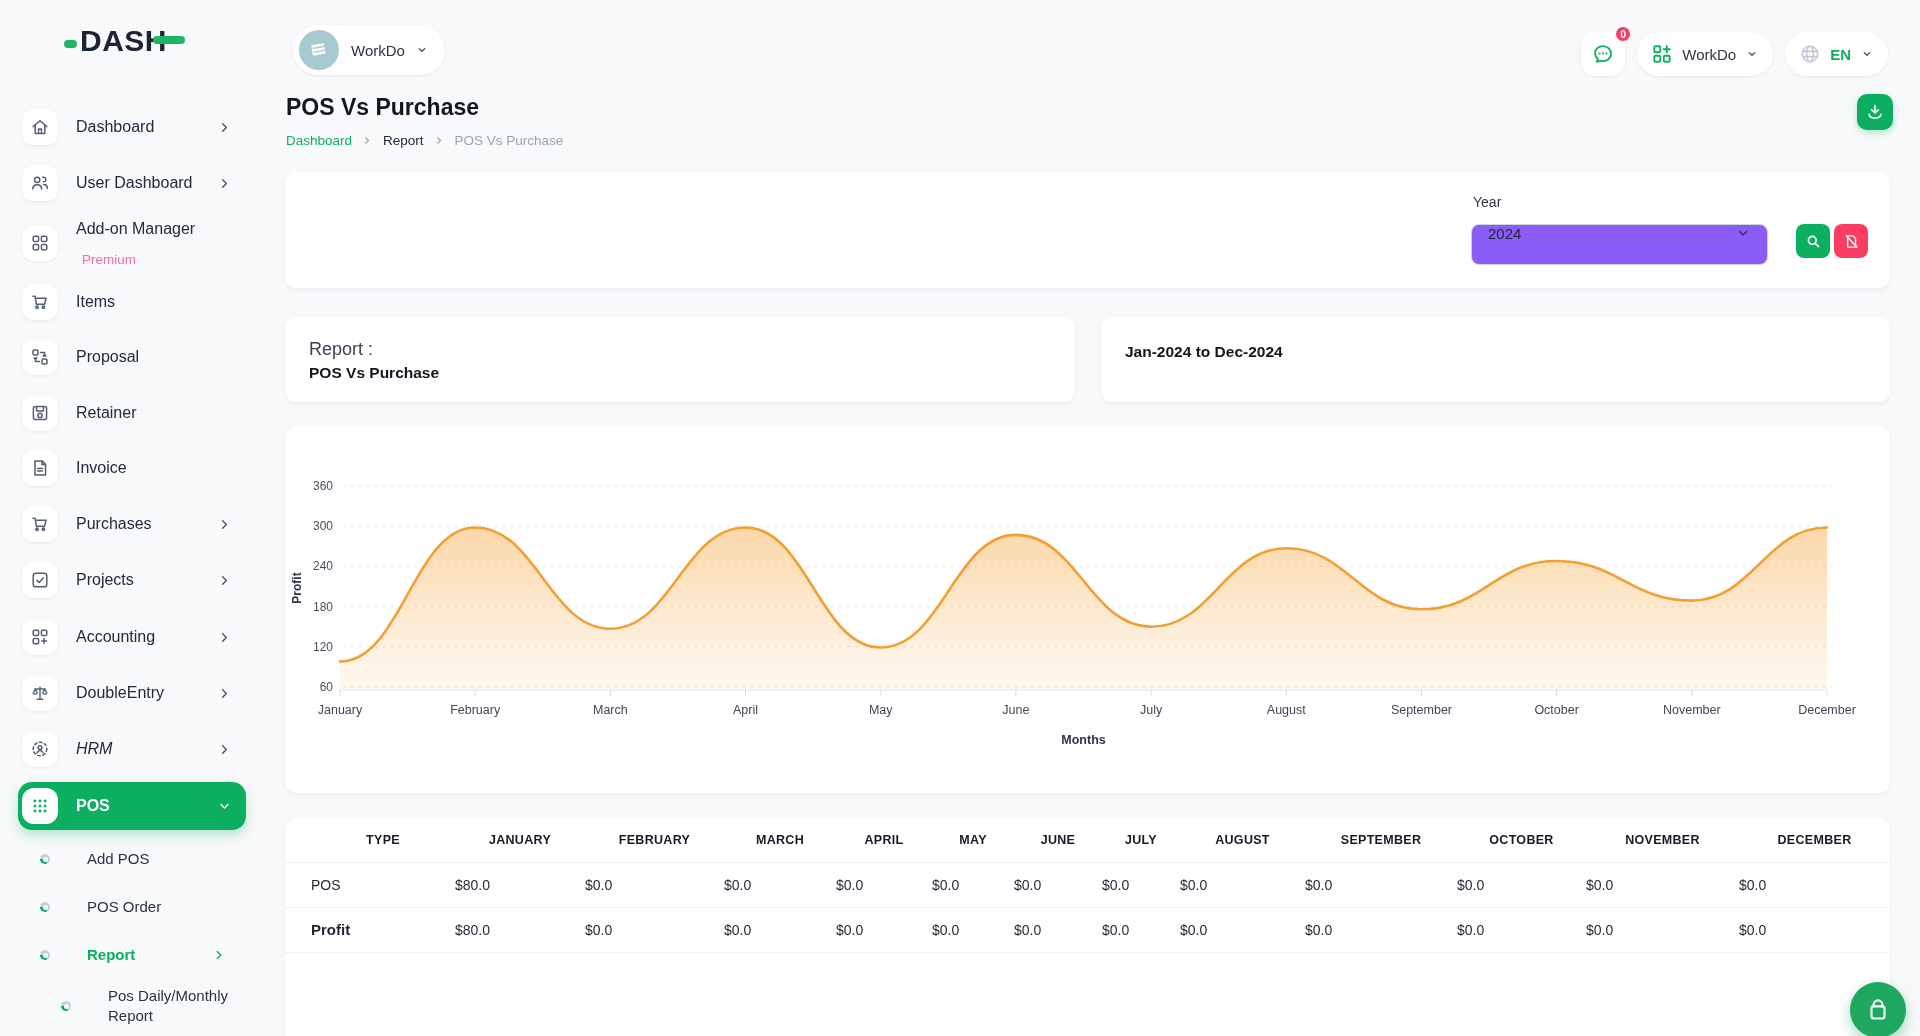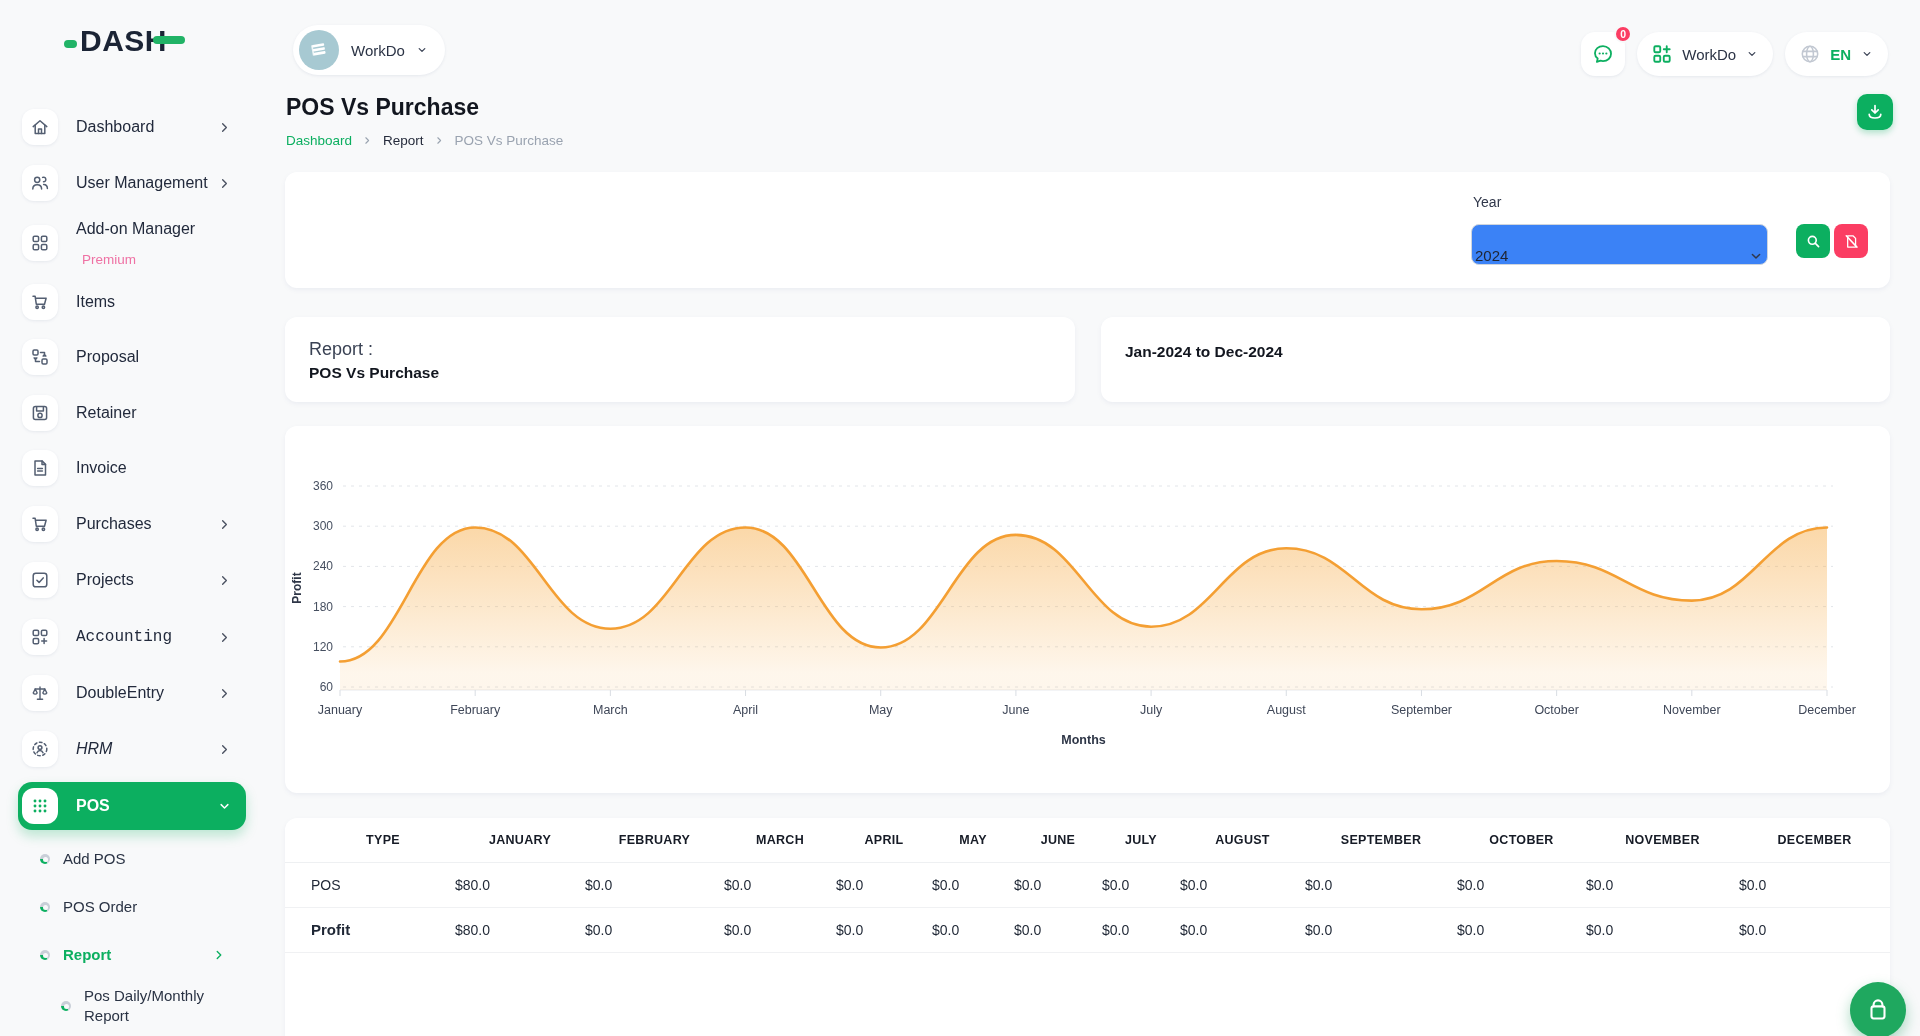--- a/index.html
+++ b/index.html
@@ -17,21 +17,21 @@
   .nav-item { position:absolute; left:18px; width:228px; height:44px; display:flex; align-items:center; cursor:pointer; }
   .nav-chip { width:36px; height:36px; border-radius:12px; background:#ffffff; box-shadow:0 1px 3px rgba(99,115,146,.12); display:flex; align-items:center; justify-content:center; margin-left:4px; flex:0 0 auto; }
   .nav-chip svg { width:20px; height:20px; }
   .nav-label { margin-left:18px; font-size:16px; font-weight:500; color:#222a3c; }
   .nav-sub { font-size:13.5px; font-weight:500; color:#ef72a4; margin-top:14px; margin-left:24px; }
   .nav-chev { margin-left:auto; margin-right:14px; flex:0 0 auto; }
   .nav-item.active { background:#0CAF60; border-radius:14px; height:48px; box-shadow:0 6px 12px rgba(12,175,96,.25); }
   .nav-item.active .nav-label { color:#ffffff; font-weight:700; }
   .nav-item.active .nav-chip { box-shadow:none; }
 
-  .nav-child { position:absolute; left:40px; width:190px; height:32px; display:flex; align-items:center; cursor:pointer; }
+  .nav-child { position:absolute; left:40px; width:190px; height:32px; display:flex; align-items:center; cursor:pointer;gap:24px; }
   .bullet { position:relative; width:10px; height:10px; border-radius:50%; background:conic-gradient(from 150deg,#0CAF60 0 120deg,#c9cfd8 120deg 360deg); flex:0 0 auto; }
   .bullet::after { content:''; position:absolute; inset:2.5px; border-radius:50%; background:#f8f9fa; }
   .nav-child-label { margin-left:13px; font-size:15px; font-weight:500; color:#2a3344; line-height:1.35; }
   .nav-child.active .nav-child-label { color:#0CAF60; font-weight:700; }
   .nav-child.nested { left:61px; }
 
   
   .ws-pill { position:absolute; left:293px; top:25px; height:50px; padding:0 16px 0 6px; background:#fff; border-radius:26px; box-shadow:0 1px 3px rgba(99,115,146,.12); display:flex; align-items:center; cursor:pointer; }
   .ws-avatar { width:40px; height:40px; border-radius:50%; background:#a7c9d2; display:flex; align-items:center; justify-content:center; }
   .ws-name { margin-left:12px; font-size:15px; font-weight:500; color:#2b3345; }
@@ -50,21 +50,21 @@
   .breadcrumb .bc-mid { color:#252b3b; cursor:pointer; }
   .breadcrumb .bc-cur { color:#9aa3b0; }
   .bc-sep { color:#9aa3b0; font-size:12px; }
 
   .dl-btn { position:absolute; left:1857px; top:94px; width:36px; height:36px; border-radius:10px; background:#0CAF60; display:flex; align-items:center; justify-content:center; cursor:pointer; box-shadow:0 3px 6px rgba(12,175,96,.3); }
 
   
   .card { position:absolute; background:#fff; border-radius:12px; box-shadow:0 2px 4px rgba(126,142,177,.10); }
   .filter-card { left:285px; top:172px; width:1605px; height:116px; }
   .filter-year-label { position:absolute; left:1188px; top:22px; font-size:14px; font-weight:500; color:#30374a; }
-  .year-select { position:absolute; left:1186px; top:52px; width:297px; height:41px; border:1px solid #cfd5dd; border-radius:8px; background:#3b82f6; display:flex; align-items:flex-end; padding:0 3px; font-size:15px; color:#1f2533; cursor:pointer; }
+  .year-select { position:absolute; left:1186px; top:52px; width:297px; height:41px; border:1px solid #cfd5dd; border-radius:8px; background:#8b5cf6; display:flex; align-items:flex-start; padding:0 16px; font-size:15px; color:#1f2533; cursor:pointer; }
   .year-select svg { margin-left:auto; }
   .sq-btn { position:absolute; top:52px; width:34px; height:34px; border-radius:8px; border:none; display:flex; align-items:center; justify-content:center; cursor:pointer; }
   .sq-btn.search { left:1511px; background:#0CAF60; }
   .sq-btn.reset { left:1549px; background:#fb3d63; }
 
   .report-card { left:285px; top:317px; width:790px; height:85px; padding:22px 24px; }
   .duration-card { left:1101px; top:317px; width:789px; height:85px; padding:22px 24px; }
   .sum-label { font-size:18px; color:#3a4254; }
   .sum-value { font-size:15.5px; font-weight:700; color:#12161f; margin-top:4px; }
 
@@ -113,21 +113,21 @@
           <span class="nav-chip">
             <svg viewBox="0 0 20 20">
               <g fill="none" stroke="#545f72" stroke-width="1.5" stroke-linecap="round">
                 <circle cx="7.2" cy="6.8" r="2.6"></circle>
                 <path d="M2.8 16c0-2.7 1.9-4.3 4.4-4.3s4.4 1.6 4.4 4.3"></path>
                 <path d="M12.6 4.4a2.3 2.3 0 1 1 .9 4.4"></path>
                 <path d="M13.6 11.5c2.4.1 3.8 1.7 3.8 4"></path>
               </g>
             </svg>
           </span>
-          <span class="nav-label">User Management</span>
+          <span class="nav-label">User Dashboard</span>
           <svg class="nav-chev" width="15" height="15" viewBox="0 0 20 20">
             <path d="M7.5 5l5 5-5 5" fill="none" stroke="#49506033" stroke-width="1.8" stroke-linecap="round" stroke-linejoin="round"></path>
             <path d="M7.5 5l5 5-5 5" fill="none" stroke="#495060" stroke-width="1.6" stroke-linecap="round" stroke-linejoin="round"></path>
           </svg>
         </div>
         <div class="nav-item" style="top: 217px; height: 52px;">
           <span class="nav-chip">
             <svg viewBox="0 0 20 20">
               <g fill="none" stroke="#545f72" stroke-width="1.5">
                 <rect x="3.2" y="3.2" width="5.4" height="5.4" rx="1.4"></rect>
@@ -215,21 +215,21 @@
                 <path d="M6.9 10.2l2.2 2.2 4.1-4.5"></path>
               </g>
             </svg>
           </span>
           <span class="nav-label">Projects</span>
           <svg class="nav-chev" width="15" height="15" viewBox="0 0 20 20">
             <path d="M7.5 5l5 5-5 5" fill="none" stroke="#49506033" stroke-width="1.8" stroke-linecap="round" stroke-linejoin="round"></path>
             <path d="M7.5 5l5 5-5 5" fill="none" stroke="#495060" stroke-width="1.6" stroke-linecap="round" stroke-linejoin="round"></path>
           </svg>
         </div>
-        <div class="nav-item" style="top: 615px; font-family: Liberation Mono, monospace;">
+        <div class="nav-item" style="top: 615px;">
           <span class="nav-chip">
             <svg viewBox="0 0 20 20">
               <g fill="none" stroke="#545f72" stroke-width="1.5" stroke-linecap="round">
                 <rect x="3.2" y="3.2" width="5.4" height="5.4" rx="1.4"></rect>
                 <rect x="11.4" y="3.2" width="5.4" height="5.4" rx="1.4"></rect>
                 <rect x="3.2" y="11.4" width="5.4" height="5.4" rx="1.4"></rect>
                 <path d="M14.1 11.6v4.9M11.7 14.1h4.9"></path>
               </g>
             </svg>
           </span>

